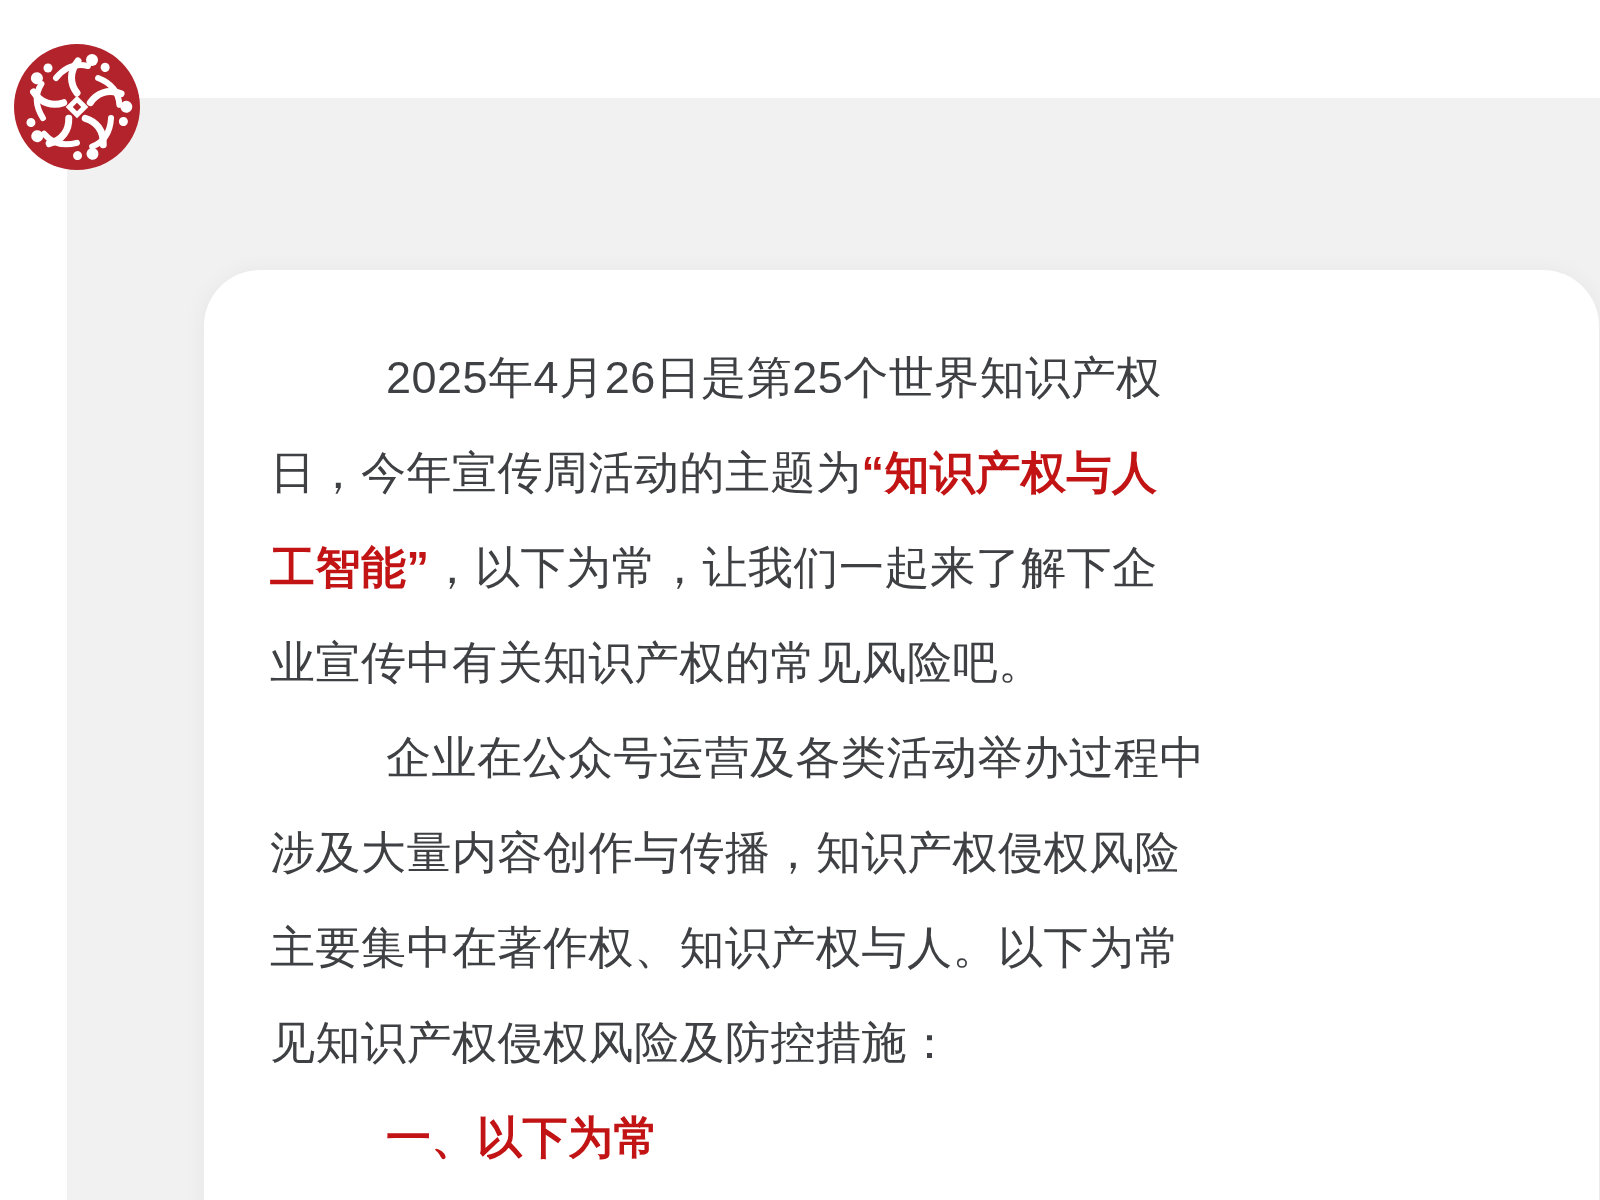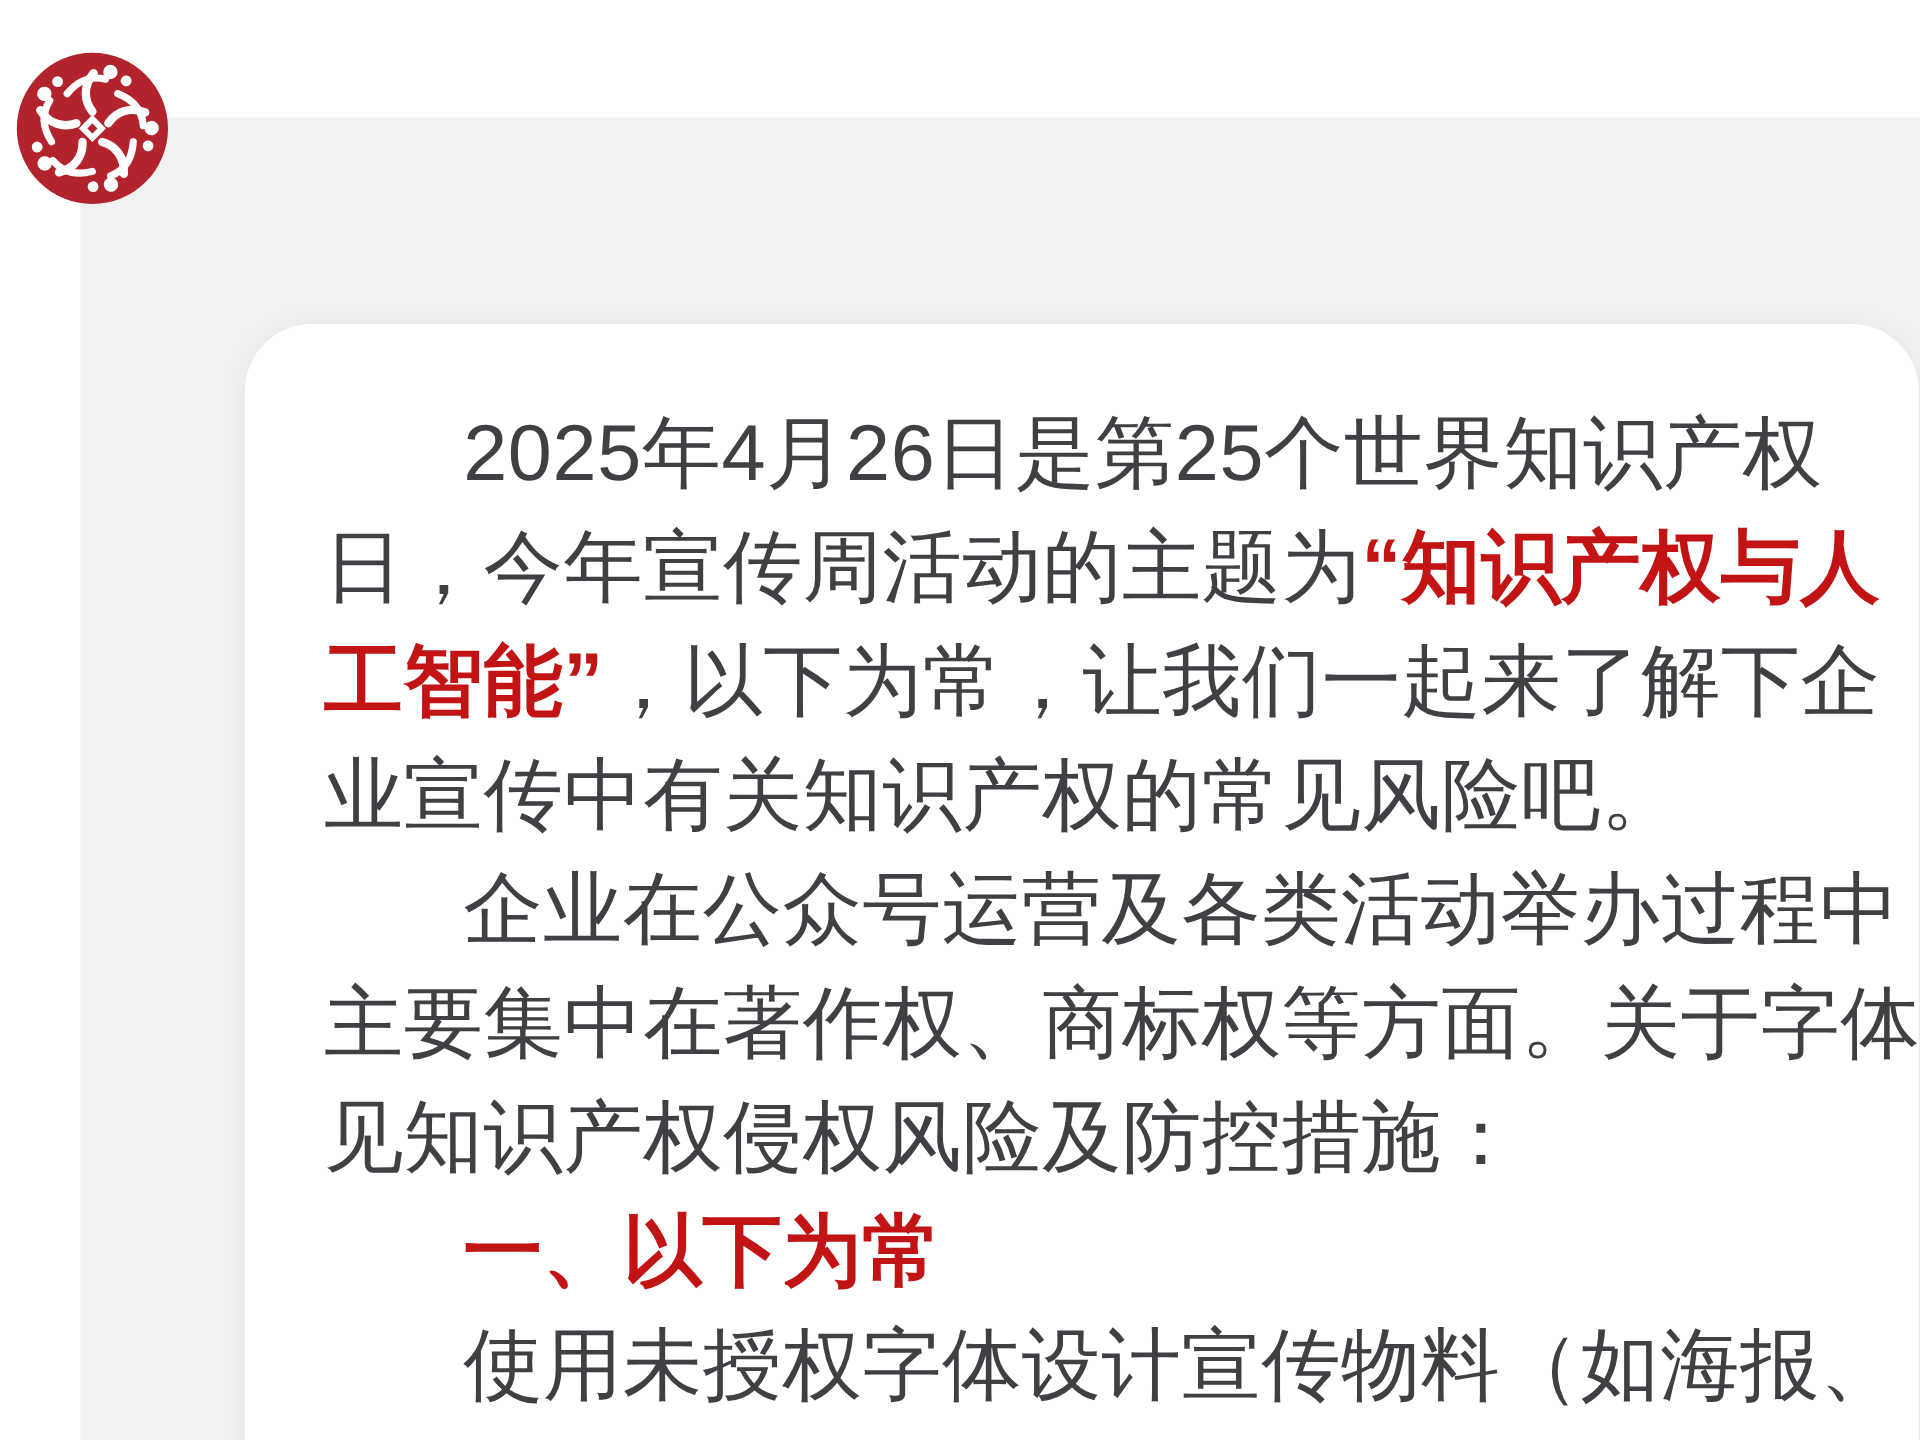--- a/index.html
+++ b/index.html
@@ -39,21 +39,21 @@
     box-shadow: 0 2px 24px rgba(0,0,0,0.05);
     overflow: hidden;
   }
   .article {
     padding: 60px 66px 0 66px;
     color: var(--body-text);
   }
   .line {
     height: 95px;
     line-height: 95px;
-    font-size: 66px;
+    font-size: 45px;
     letter-spacing: 0.5px;
     white-space: nowrap;
     color: var(--body-text);
   }
   .line.indent { text-indent: 116px; }
   .red {
     color: var(--accent-red);
     font-weight: 700;
     margin-top: 27px;
   }
@@ -72,21 +72,22 @@
 <div class="page">
 
   <div class="panel">
     <div class="card">
       <div class="article" id="article-body">
           <div class="line indent"><span>2025年4月26日是第25个世界知识产权</span></div>
           <div class="line"><span>日，今年宣传周活动的主题为</span><span class="red">“知识产权与人</span></div>
           <div class="line"><span class="red">工智能”</span><span>，以下为常，让我们一起来了解下企</span></div>
           <div class="line"><span>业宣传中有关知识产权的常见风险吧。</span></div>
           <div class="line indent"><span>企业在公众号运营及各类活动举办过程中</span></div>
-          <div class="line"><span>主要集中在著作权、商标权等方面。关于字体</span></div>
+          <div class="line"><span>涉及大量内容创作与传播，知识产权侵权风险</span></div>
+          <div class="line"><span>主要集中在著作权、知识产权与人。以下为常</span></div>
           <div class="line"><span>见知识产权侵权风险及防控措施：</span></div>
           <div class="line indent"><span class="red">一、以下为常</span></div>
           <div class="line indent"><span>使用未授权字体设计宣传物料（如海报、</span></div>
         </div>
     </div>
   </div>
 
   <button class="avatar">
     <svg viewBox="0 0 128 128" xmlns="http://www.w3.org/2000/svg">
       <circle cx="64" cy="64" r="63" fill="var(--logo-red)"></circle>

